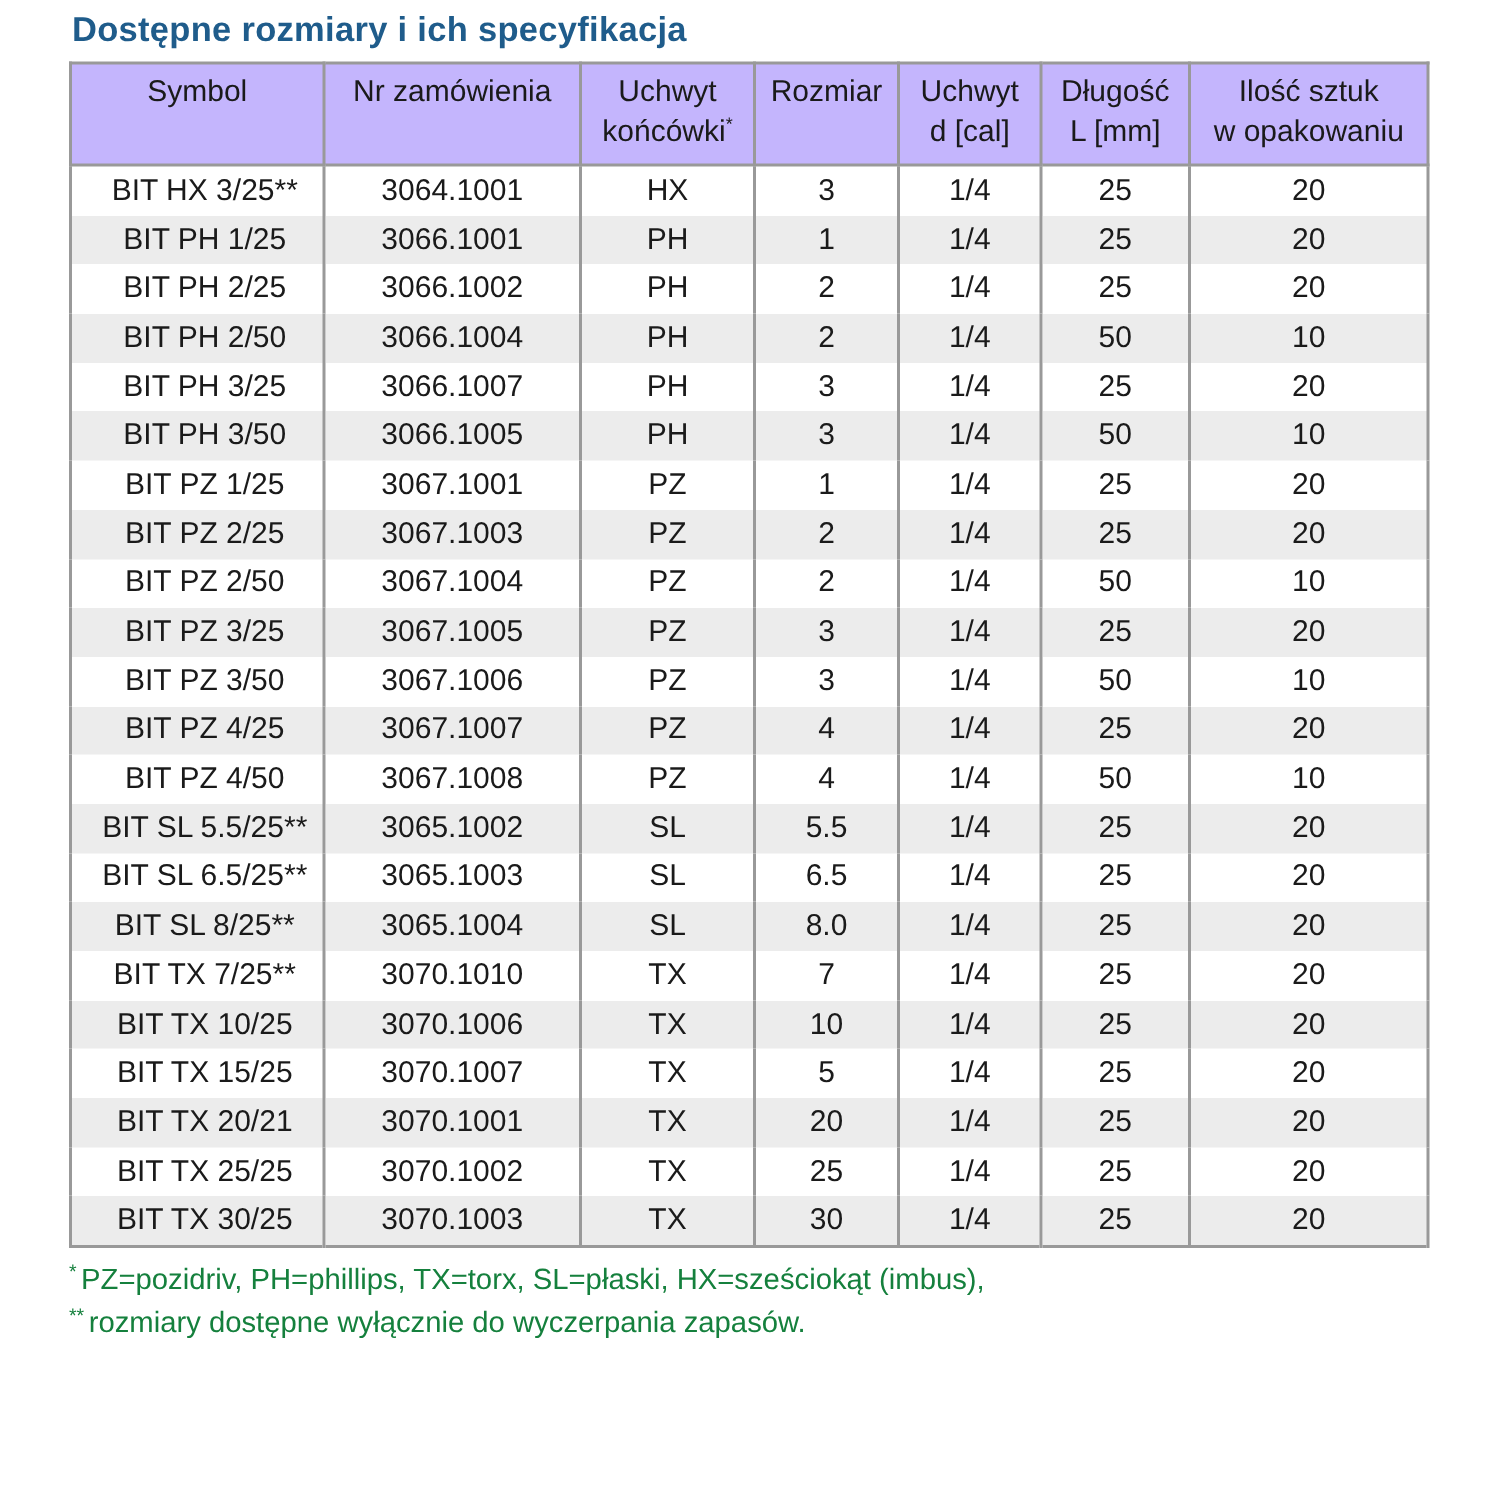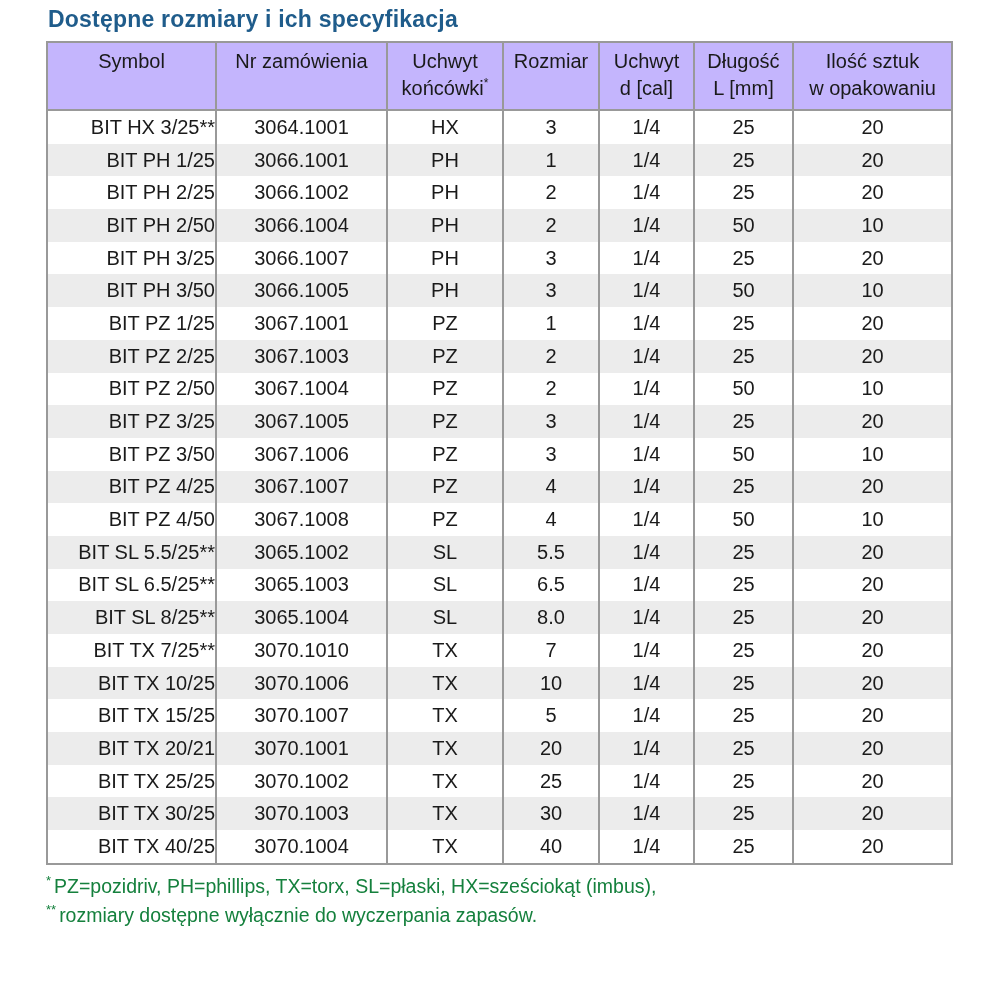--- a/index.html
+++ b/index.html
@@ -57,21 +57,21 @@
     border-bottom: none;
     font-size: 20px;
     text-align: center;
     vertical-align: middle;
     height: 32.7px;
     padding: 0;
     white-space: nowrap;
     overflow: hidden;
   }
   table.spec-table td:first-child {
-    text-align: right;
+    text-align: center;
     padding-left: 10px;
   }
   table.spec-table tbody tr:nth-child(even) {
     background: #ececec;
   }
   .footnotes {
     margin: 7px 0 0 0;
     font-size: 19.5px;
     color: #15803d;
   }
@@ -322,29 +322,20 @@
         </tr>
         <tr>
           <td>BIT TX 30/25</td>
           <td>3070.1003</td>
           <td>TX</td>
           <td>30</td>
           <td>1/4</td>
           <td>25</td>
           <td>20</td>
         </tr>
-        <tr>
-          <td>BIT TX 40/25</td>
-          <td>3070.1004</td>
-          <td>TX</td>
-          <td>40</td>
-          <td>1/4</td>
-          <td>25</td>
-          <td>20</td>
-        </tr>
       </tbody>
   </table>
 
   <div class="footnotes">
     <div class="footnote-line">
       <sup>*</sup><span>PZ=pozidriv, PH=phillips, TX=torx, SL=płaski, HX=sześciokąt (imbus),</span>
     </div>
     <div class="footnote-line">
       <sup>**</sup><span>rozmiary dostępne wyłącznie do wyczerpania zapasów.</span>
     </div>

